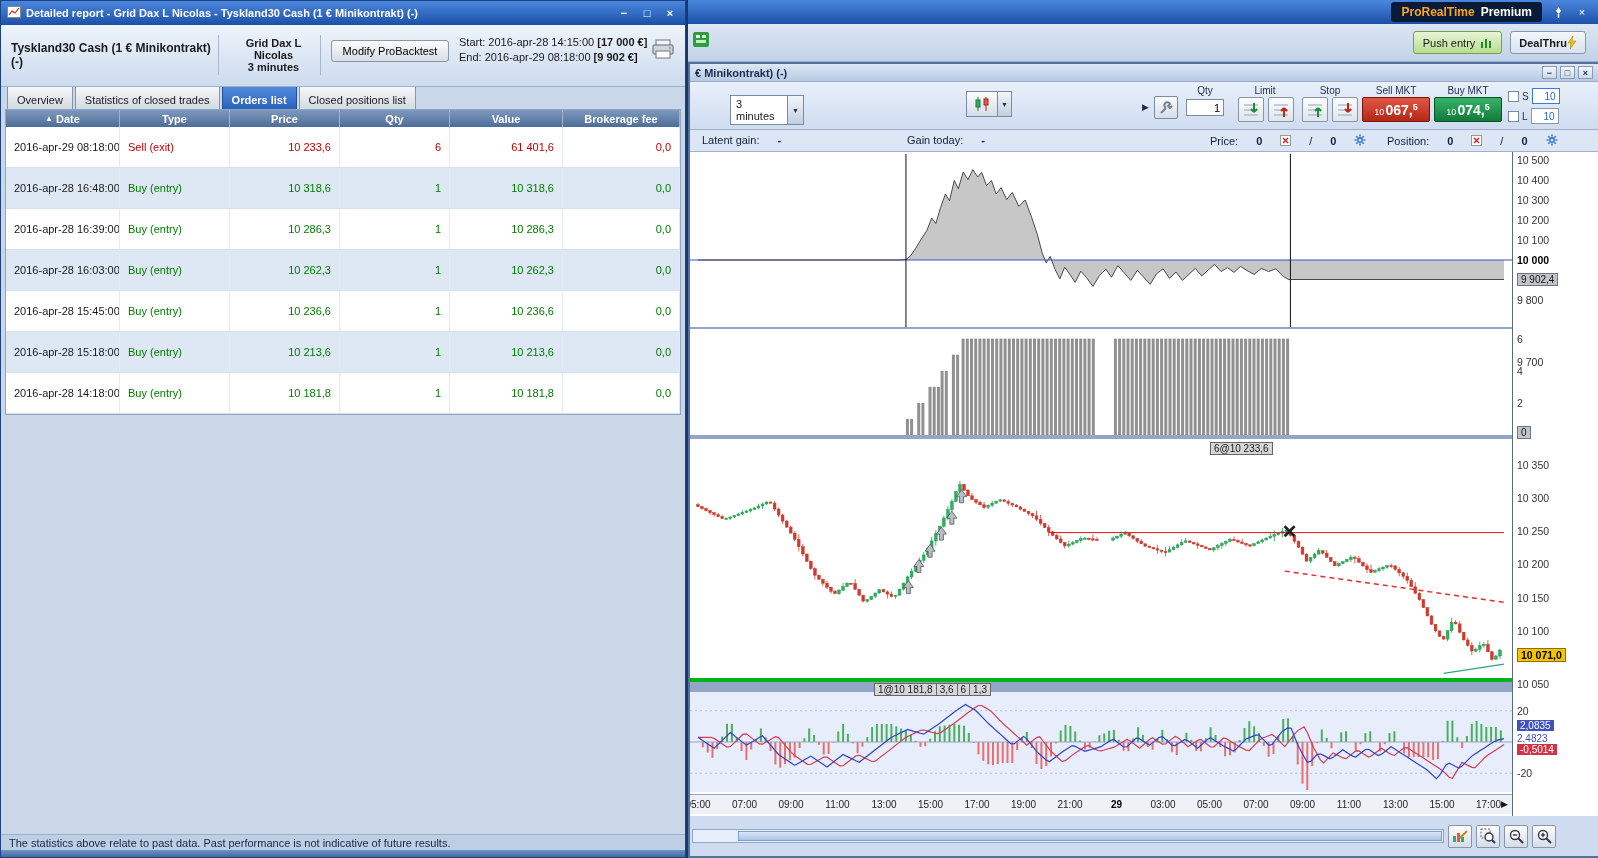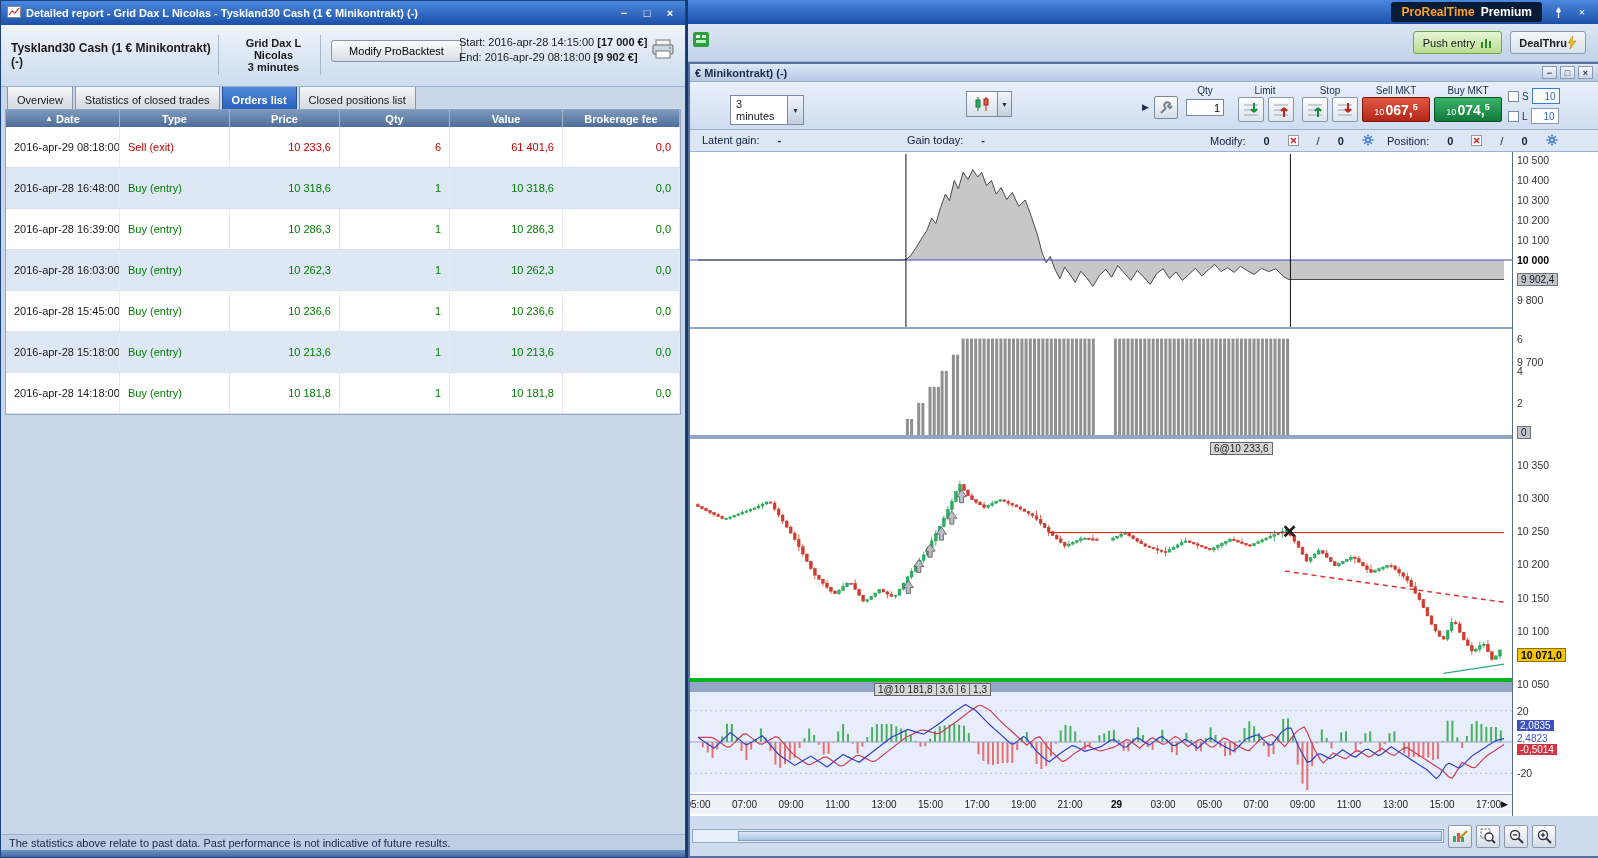--- a/index.html
+++ b/index.html
@@ -8,21 +8,21 @@
 .screen{position:relative;width:1598px;height:858px;background:#9db4cc;overflow:hidden}
 
 
 .report-window{position:absolute;left:0;top:0;width:686px;height:858px;border:1px solid #1c4286;background:#c9d7e9;display:flex;flex-direction:column}
 .rw-titlebar{height:24px;background:linear-gradient(#4b88dd,#1c50a8);display:flex;align-items:center;color:#fff;font-weight:bold;padding:0 6px;gap:5px;flex:none}
 .rw-title{flex:1;font-size:11px;white-space:nowrap;overflow:hidden}
 .win-btn{width:18px;height:15px;display:flex;align-items:center;justify-content:center;color:#fff;font-size:11px;cursor:pointer}
 .rw-header{height:62px;background:linear-gradient(#eef4fb,#ccdbee);position:relative;border-bottom:1px solid #9ab0cc;flex:none}
 .rw-instrument{position:absolute;left:10px;top:10px;width:208px;height:40px;display:flex;align-items:center;font-size:12px;font-weight:bold;border-right:1px solid #a8b8cc;padding-right:6px}
 .rw-strategy{position:absolute;left:226px;top:10px;width:94px;height:40px;display:flex;flex-direction:column;align-items:center;justify-content:center;font-weight:bold;border-right:1px solid #a8b8cc;text-align:center}
-.modify-btn{position:absolute;left:330px;top:15px;width:131px;height:22px;background:linear-gradient(#fcfcfc,#d8dde4);border:1px solid #8a96a8;border-radius:3px;font-size:11px;font-family:"Liberation Sans",sans-serif;cursor:pointer}
+.modify-btn{position:absolute;left:330px;top:15px;width:118px;height:22px;background:linear-gradient(#fcfcfc,#d8dde4);border:1px solid #8a96a8;border-radius:3px;font-size:11px;font-family:"Liberation Sans",sans-serif;cursor:pointer}
 .rw-period{position:absolute;left:458px;top:10px;line-height:15px;white-space:nowrap}
 .printer{position:absolute;right:10px;top:14px;cursor:pointer}
 .rw-tabs{display:flex;gap:2px;padding:4px 6px 0 6px;height:22px;align-items:flex-end;flex:none}
 .tab{padding:12px 9px 3px 9px;border:1px solid #8a96a8;border-bottom:none;border-radius:3px 3px 0 0;background:linear-gradient(#fdfdfd,#d4dae2);font-size:11px;cursor:pointer;white-space:nowrap}
 .tab.active{background:linear-gradient(#5a93e2,#2a62bc);color:#fff;font-weight:bold;border-color:#24509c}
 .orders-table{margin:0 4px;border:1px solid #8fa6c2;background:#fff;flex:none}
 .ot-header{display:flex;height:17px;background:linear-gradient(#7e99bd,#4d6d98);color:#fff;font-weight:bold}
 .ot-hcell{display:flex;align-items:center;justify-content:center;border-right:1px solid #9fb3cc;gap:3px;cursor:pointer}
 .sort-arrow{font-size:8px}
 .ot-row{display:flex;height:41px;background:#fff;border-bottom:1px solid #d7e1ee;cursor:pointer}
@@ -381,21 +381,21 @@
       <div class="cw-inforow">
         <span class="ir" style="left:12px">
           <span>Latent gain:</span>
           <b>-</b>
         </span>
         <span class="ir" style="left:217px">
           <span>Gain today:</span>
           <b>-</b>
         </span>
         <span class="ir" style="left:520px">
-          <span>Modify:</span>
+          <span>Price:</span>
           <b>0</b>
           <span><svg width="11" height="11">
                 <rect x="0.5" y="0.5" width="10" height="10" fill="#fff" stroke="#999"></rect>
                 <path d="M3 3 L8 8 M8 3 L3 8" stroke="#d02020" stroke-width="1.4"></path>
               </svg></span>
           <span>/</span>
           <b>0</b>
           <span><svg width="12" height="12">
                 <circle cx="6" cy="6" r="2.2" fill="none" stroke="#2a6ac8" stroke-width="1.4"></circle>
                 <g stroke="#2a6ac8" stroke-width="1.4">

